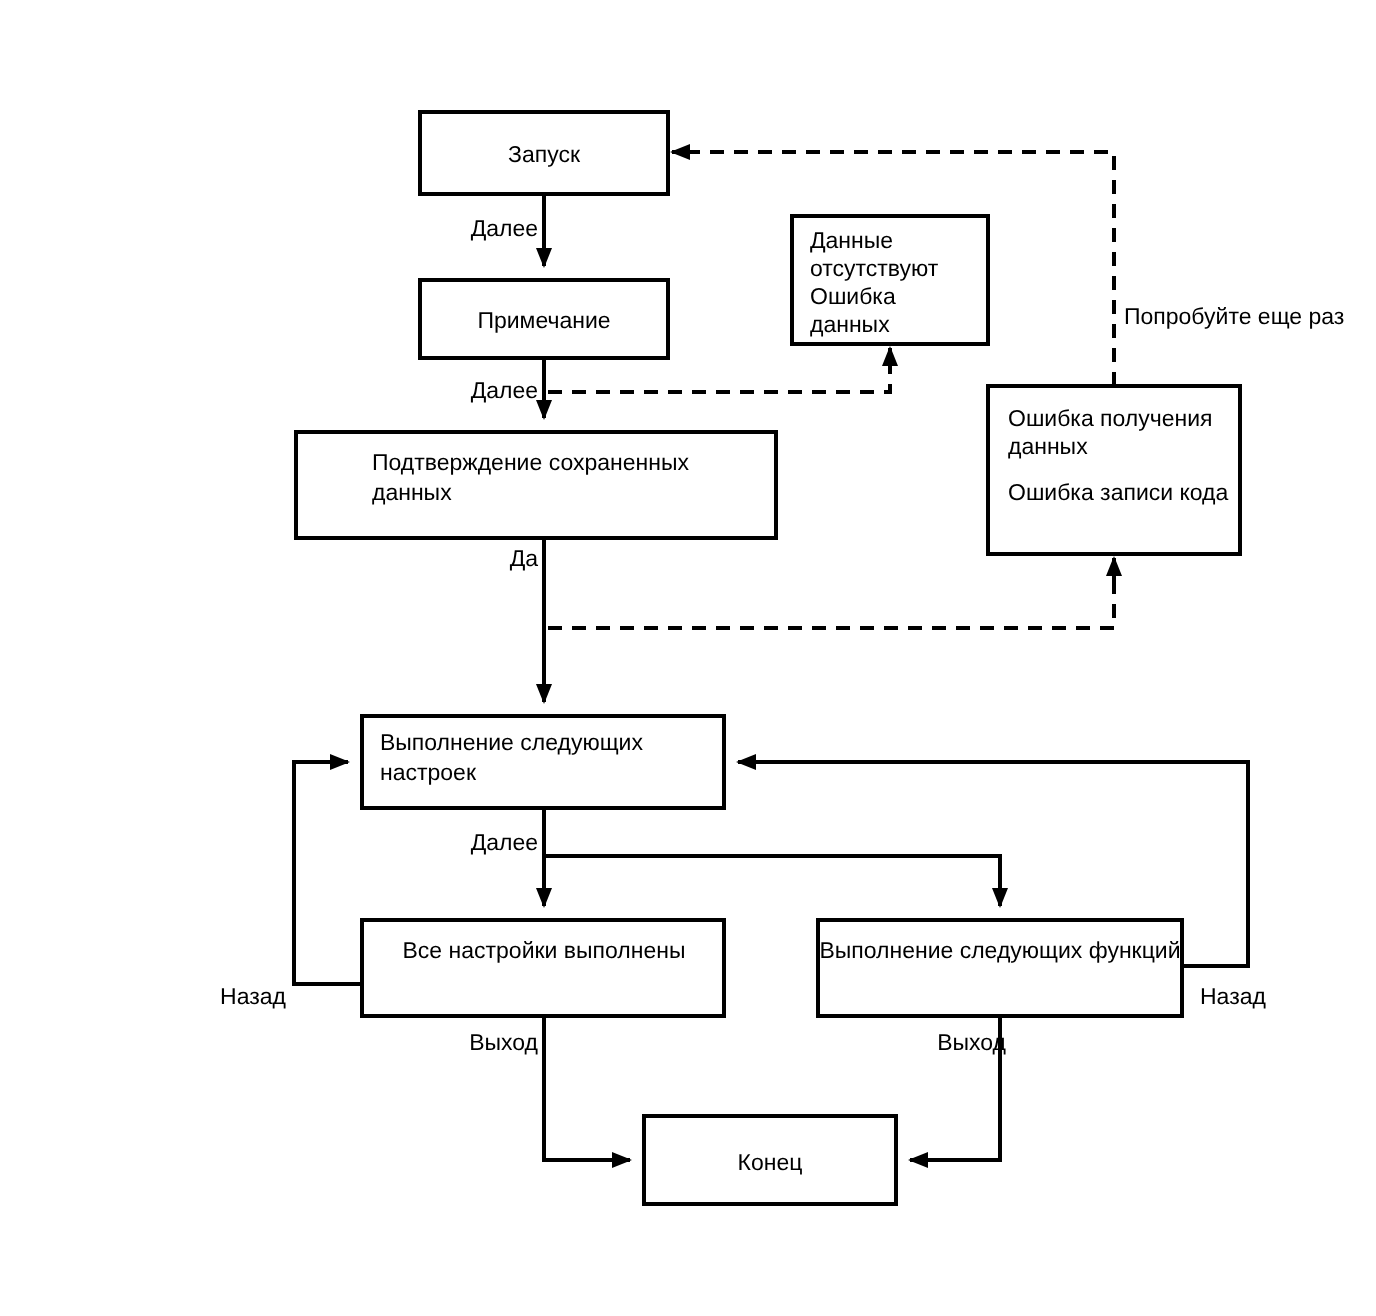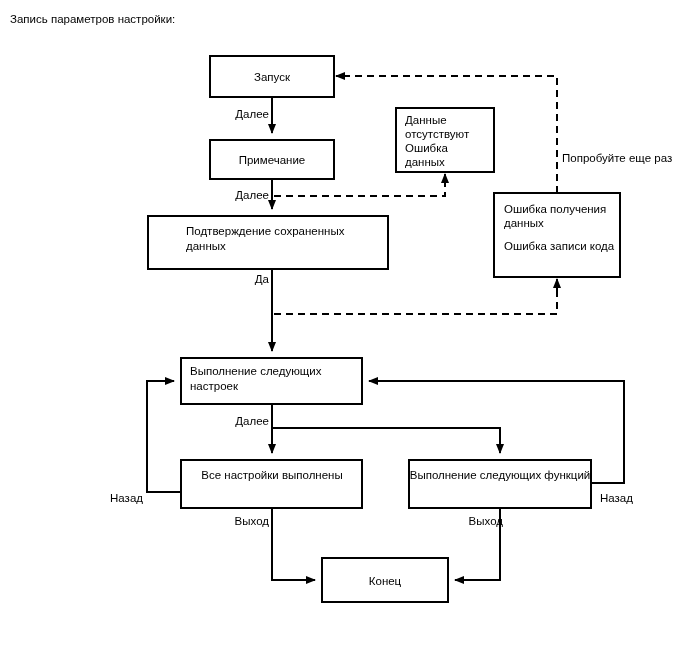--- a/index.html
+++ b/index.html
@@ -59,21 +59,20 @@
   }
   .t-center { text-anchor: middle; }
   .t-start  { text-anchor: start; }
   .t-end    { text-anchor: end; }
 </style>
 </head>
 <body>
 
 <div id="flow-root">
 
-  <div class="caption">Запись параметров настройки:</div>
 
   <svg width="688" height="658" viewBox="0 0 688 658">
 
     <defs>
       <marker id="arrow-solid" markerWidth="10" markerHeight="10" refX="9" refY="4" orient="auto" markerUnits="userSpaceOnUse">
         <path d="M0,0 L10,4 L0,8 z" fill="#000000"></path>
       </marker>
       <marker id="arrow-dash" markerWidth="10" markerHeight="10" refX="9" refY="4" orient="auto" markerUnits="userSpaceOnUse">
         <path d="M0,0 L10,4 L0,8 z" fill="#000000"></path>
       </marker>

